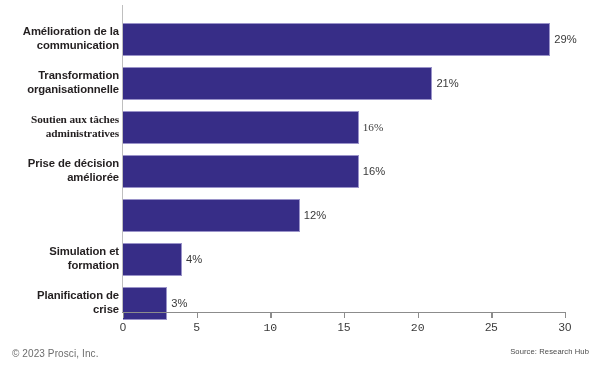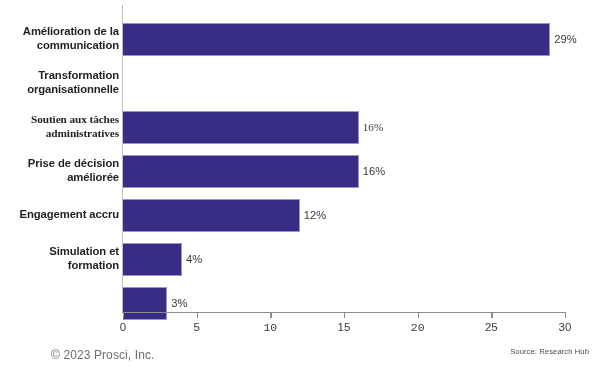--- a/index.html
+++ b/index.html
@@ -120,24 +120,23 @@
     text-align: center;
     font-size: 11.5px;
     color: #3a3a3a;
   }
 
   
   #copyright {
     position: absolute;
     left: 12px;
     top: 347px;
-    font-size: 12px;
+    font-size: 10px;
     color: #6d6d6d;
     letter-spacing: 0.1px;
-    margin-left: 39px;
   }
 
   #source-note {
     position: absolute;
     right: 11px;
     top: 346px;
     font-size: 7.6px;
     color: #4a4a4a;
     letter-spacing: 0.1px;
     margin-left: 44px;
@@ -155,53 +154,58 @@
           <div class="cat-label">Amélioration de la
 communication</div>
           <div class="bar-wrap">
             <div class="bar" style="width: 427.267px; background: rgb(55, 45, 135); border-color: rgb(154, 147, 201);"></div>
             <div class="bar-value">29%</div>
           </div>
         </div>
         <div class="cat-row" style="top: 60px;">
           <div class="cat-label">Transformation
 organisationnelle</div>
+          <div class="bar-wrap">
+            <div class="bar" style="width: 309.4px; background: rgb(55, 45, 135); border-color: rgb(154, 147, 201);"></div>
+            <div class="bar-value">21%</div>
+          </div>
         </div>
         <div class="cat-row" style="top: 104px; font-family: Liberation Serif, serif;">
           <div class="cat-label">Soutien aux tâches
 administratives</div>
           <div class="bar-wrap">
             <div class="bar" style="width: 235.733px; background: rgb(55, 45, 135); border-color: rgb(154, 147, 201);"></div>
             <div class="bar-value">16%</div>
           </div>
         </div>
         <div class="cat-row" style="top: 148px;">
           <div class="cat-label">Prise de décision
 améliorée</div>
           <div class="bar-wrap">
             <div class="bar" style="width: 235.733px; background: rgb(55, 45, 135); border-color: rgb(154, 147, 201);"></div>
             <div class="bar-value">16%</div>
           </div>
         </div>
         <div class="cat-row" style="top: 192px;">
-          <div class="cat-label">Engagement accru</div>
           <div class="bar-wrap">
             <div class="bar" style="width: 176.8px; background: rgb(55, 45, 135); border-color: rgb(154, 147, 201);"></div>
             <div class="bar-value">12%</div>
           </div>
         </div>
         <div class="cat-row" style="top: 236px;">
           <div class="cat-label">Simulation et
 formation</div>
           <div class="bar-wrap">
             <div class="bar" style="width: 58.9333px; background: rgb(55, 45, 135); border-color: rgb(154, 147, 201);"></div>
             <div class="bar-value">4%</div>
           </div>
         </div>
         <div class="cat-row" style="top: 280px;">
+          <div class="cat-label">Planification de
+crise</div>
           <div class="bar-wrap">
             <div class="bar" style="width: 44.2px; background: rgb(55, 45, 135); border-color: rgb(154, 147, 201);"></div>
             <div class="bar-value">3%</div>
           </div>
         </div>
       </div>
 
     <div id="y-axis-line"></div>
     <div id="x-axis-line"></div>
     <div id="ticks">

